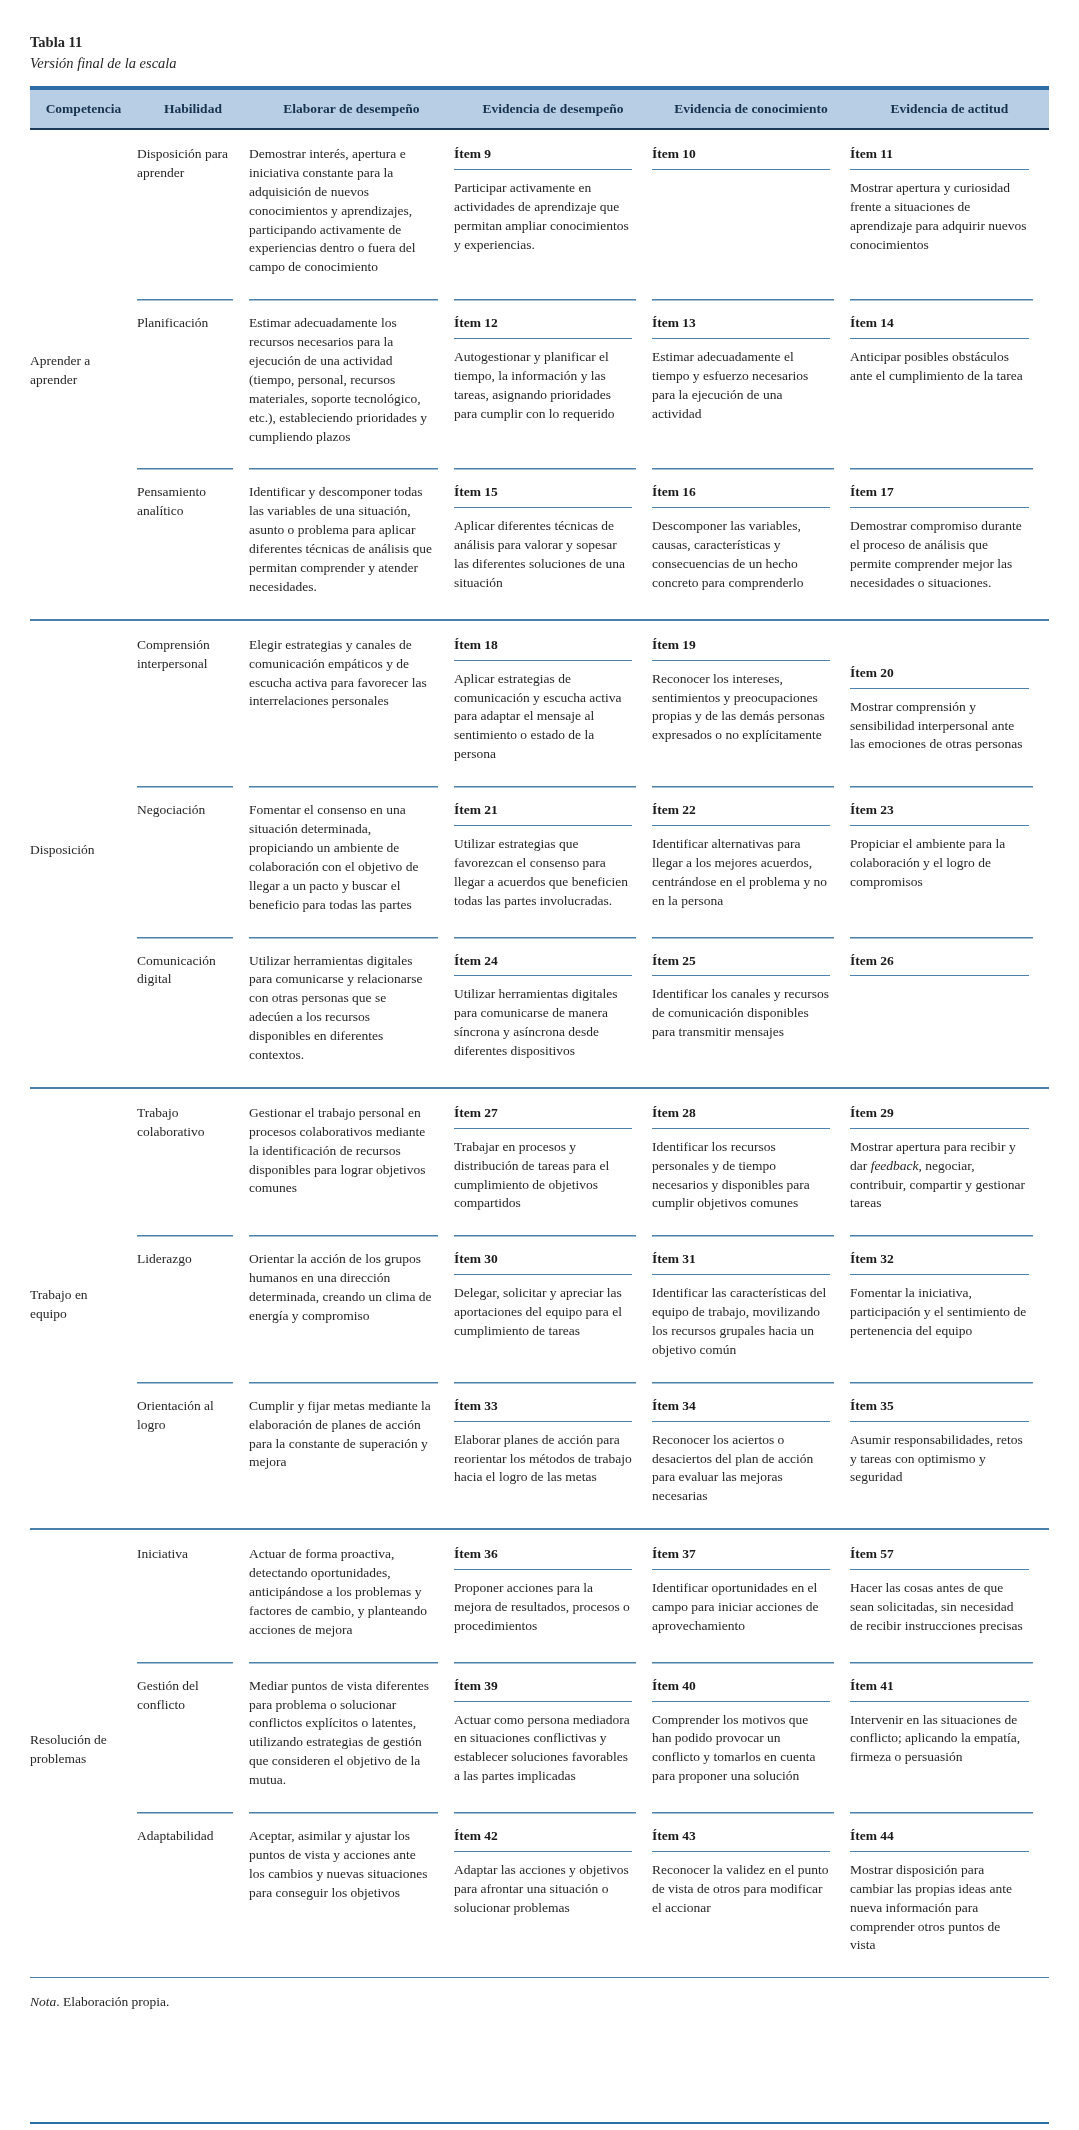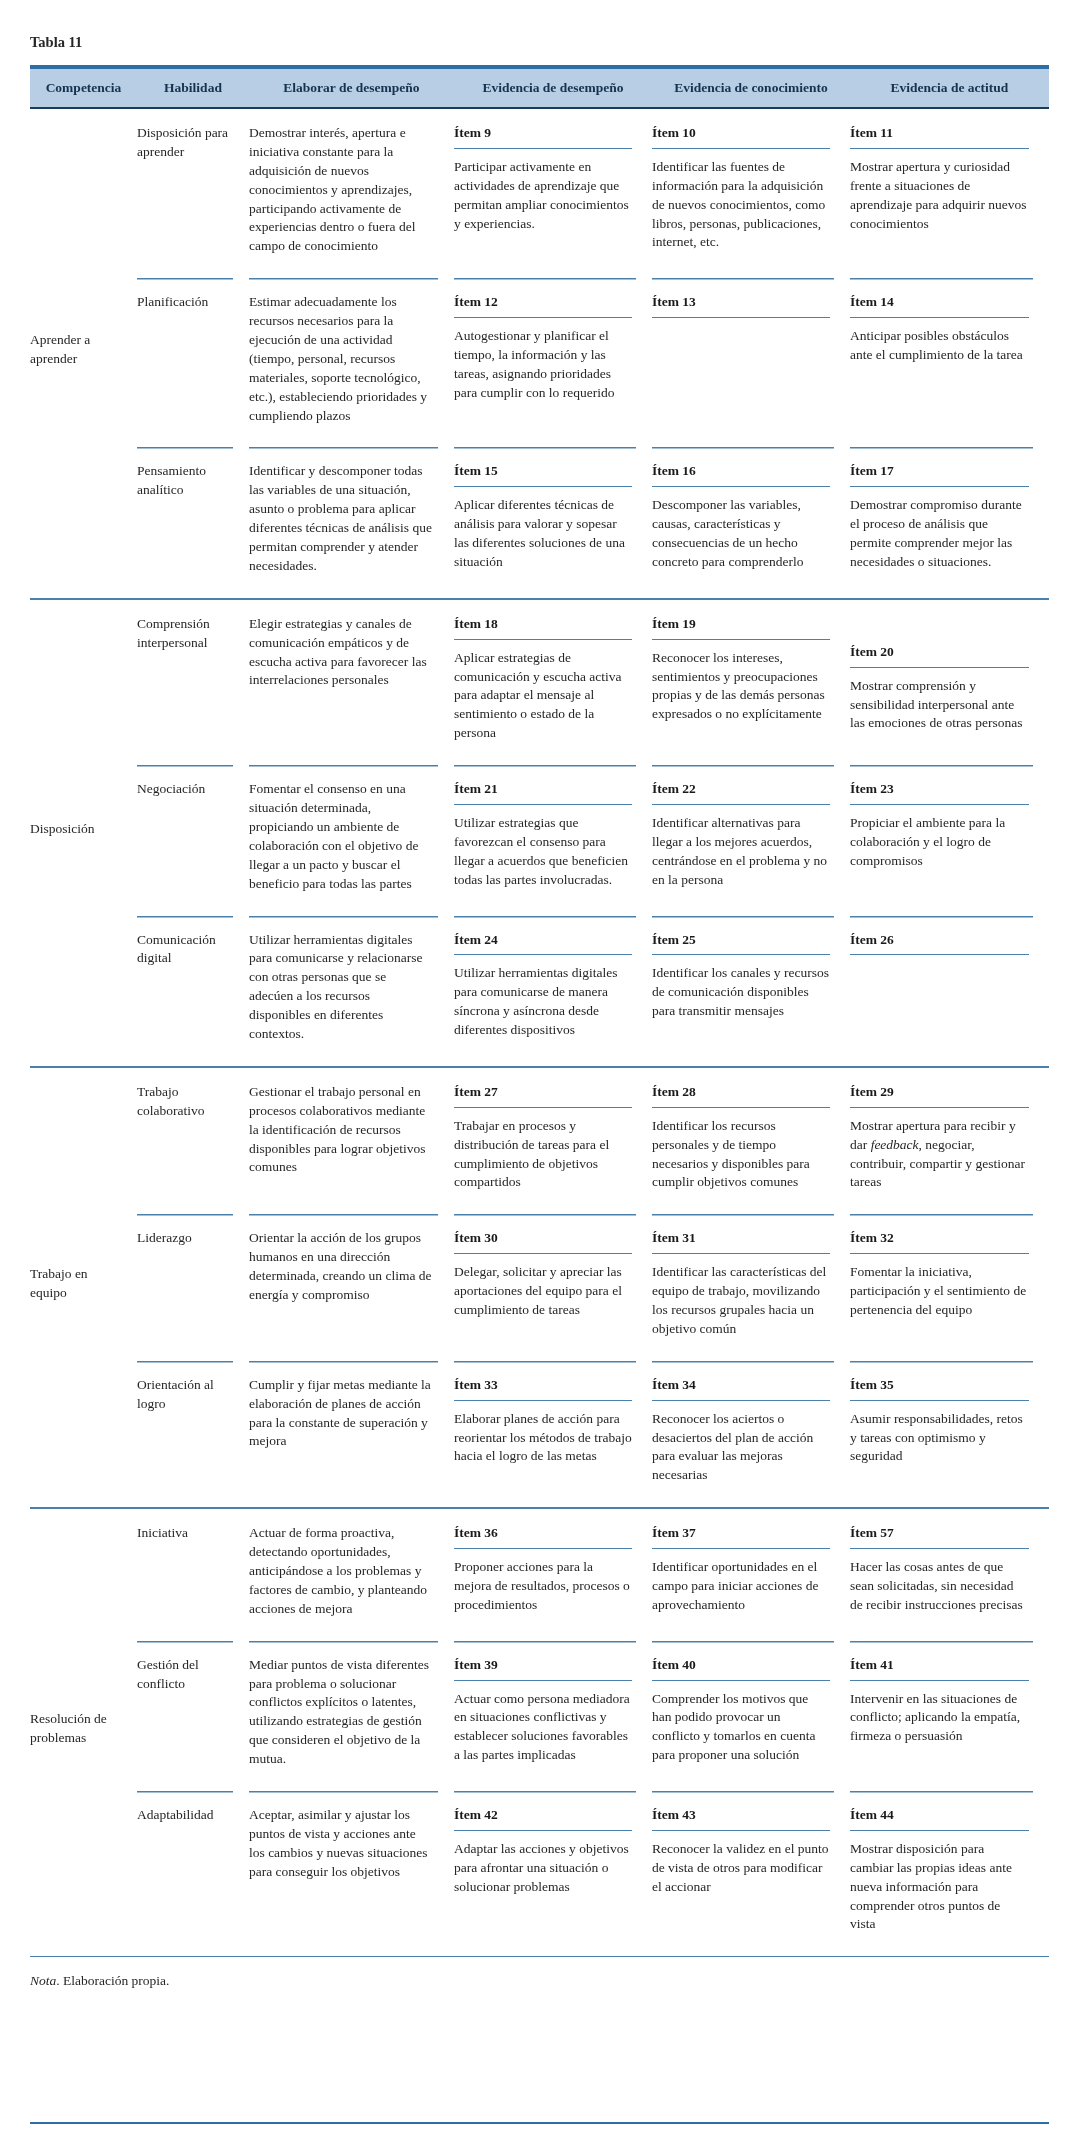--- a/index.html
+++ b/index.html
@@ -90,20 +90,21 @@
     width:1019px;
     margin:40px 30px 6px 30px;
   }
 </style>
 </head>
 <body>
 
 <div class="page">
   <div class="title-block">
     <div class="table-label">Tabla 11</div>
+    <div class="table-subtitle">Versión final de la escala</div>
   </div>
 
   <div class="scale-table">
     <div class="header-row">
       <div class="header-cell">Competencia</div>
       <div class="header-cell">Habilidad</div>
       <div class="header-cell">Elaborar de desempeño</div>
       <div class="header-cell">Evidencia de desempeño</div>
       <div class="header-cell">Evidencia de conocimiento</div>
       <div class="header-cell">Evidencia de actitud</div>
@@ -114,34 +115,34 @@
             <div>Aprender a aprender</div>
           </div>
           <div class="cell hab-cell" style="grid-area: 1 / 2;">Disposición para aprender</div>
           <div class="cell crit-cell" style="grid-area: 1 / 3;">Demostrar interés, apertura e iniciativa constante para la adquisición de nuevos conocimientos y aprendizajes, participando activamente de experiencias dentro o fuera del campo de conocimiento</div>
           <div class="cell item-cell" style="grid-area: 1 / 4;">
             <div class="item-label">Ítem 9</div>
             <div class="item-text">Participar activamente en actividades de aprendizaje que permitan ampliar conocimientos y experiencias.</div>
           </div>
           <div class="cell item-cell" style="grid-area: 1 / 5;">
             <div class="item-label">Ítem 10</div>
-            <div class="item-text">Identificar las fuentes de información para la adquisición de nuevos conocimientos, como libros, personas, publicaciones, internet, etc.</div>
           </div>
           <div class="cell item-cell" style="grid-area: 1 / 6;">
             <div class="item-label">Ítem 11</div>
             <div class="item-text">Mostrar apertura y curiosidad frente a situaciones de aprendizaje para adquirir nuevos conocimientos</div>
           </div>
           <div class="cell hab-cell row-sep" style="grid-area: 2 / 2;">Planificación</div>
           <div class="cell crit-cell row-sep" style="grid-area: 2 / 3;">Estimar adecuadamente los recursos necesarios para la ejecución de una actividad (tiempo, personal, recursos materiales, soporte tecnológico, etc.), estableciendo prioridades y cumpliendo plazos</div>
           <div class="cell item-cell row-sep" style="grid-area: 2 / 4;">
             <div class="item-label">Ítem 12</div>
             <div class="item-text">Autogestionar y planificar el tiempo, la información y las tareas, asignando prioridades para cumplir con lo requerido</div>
           </div>
           <div class="cell item-cell row-sep" style="grid-area: 2 / 5;">
             <div class="item-label">Ítem 13</div>
+            <div class="item-text">Estimar adecuadamente el tiempo y esfuerzo necesarios para la ejecución de una actividad</div>
           </div>
           <div class="cell item-cell row-sep" style="grid-area: 2 / 6;">
             <div class="item-label">Ítem 14</div>
             <div class="item-text">Anticipar posibles obstáculos ante el cumplimiento de la tarea</div>
           </div>
           <div class="cell hab-cell row-sep" style="grid-area: 3 / 2;">Pensamiento analítico</div>
           <div class="cell crit-cell row-sep" style="grid-area: 3 / 3;">Identificar y descomponer todas las variables de una situación, asunto o problema para aplicar diferentes técnicas de análisis que permitan comprender y atender necesidades.</div>
           <div class="cell item-cell row-sep" style="grid-area: 3 / 4;">
             <div class="item-label">Ítem 15</div>
             <div class="item-text">Aplicar diferentes técnicas de análisis para valorar y sopesar las diferentes soluciones de una situación</div>

